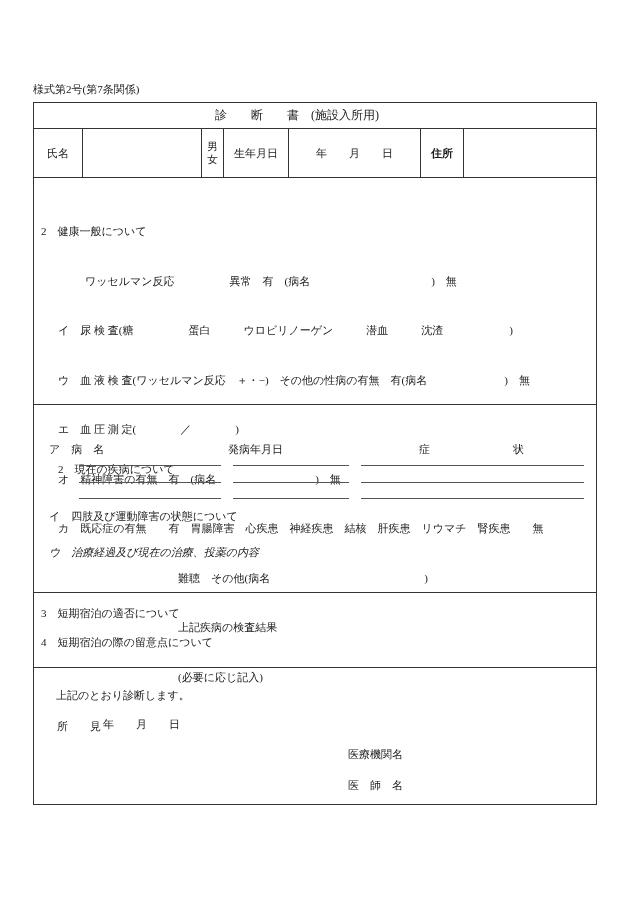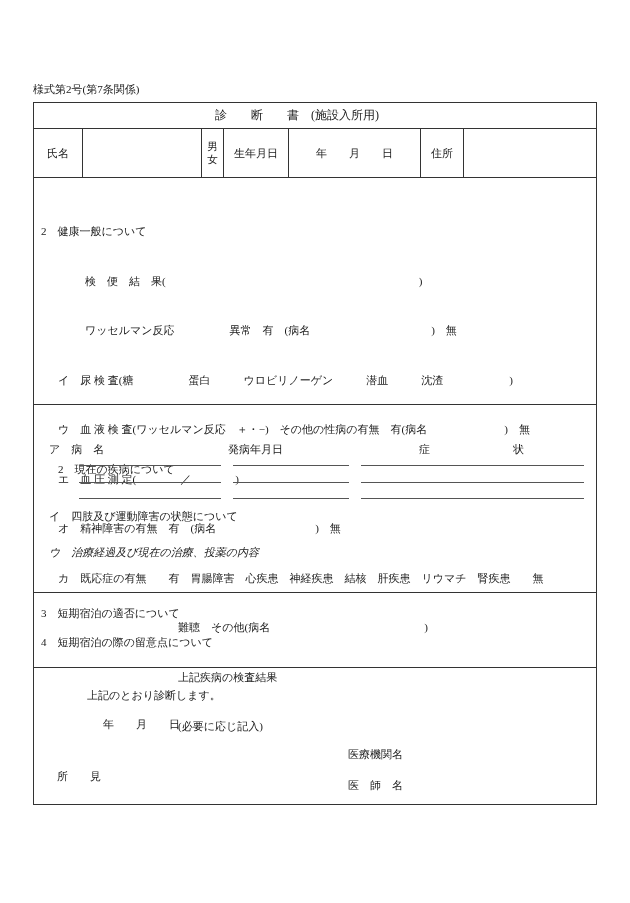--- a/index.html
+++ b/index.html
@@ -27,21 +27,21 @@
     height:49px;border-bottom:1px solid #333;box-sizing:border-box;
     display:flex;align-items:stretch;white-space:pre;
   }
   .cell{border-right:1px solid #333;box-sizing:border-box;
     display:flex;align-items:center;justify-content:center;}
   .c-name-label{width:49px;}
   .c-name-field{width:119px;}
   .c-sex{width:22px;flex-direction:column;line-height:13px;font-size:10.5px;}
   .c-birth-label{width:65px;}
   .c-birth-value{width:132px;}
-  .c-addr-label{width:43px;}
+  .c-addr-label{width:43px;font-weight:bold;}
   .c-addr-field{flex:1;border-right:none;}
   .sec1{
     height:227px;border-bottom:1px solid #333;box-sizing:border-box;
     padding-top:12px;line-height:16.5px;white-space:pre;
   }
   .ind0{padding-left:7px;}
   .ind1{padding-left:24px;}
   .ind2{padding-left:51px;}
   .ind3{padding-left:144px;}
   .indS{padding-left:23px;}
@@ -58,21 +58,21 @@
   .fl-c1{left:45px;width:142px;}
   .fl-c2{left:199px;width:116px;}
   .fl-c3{left:327px;width:223px;}
   .fl-r1{top:60px;}
   .fl-r2{top:77px;}
   .fl-r3{top:93px;}
   .s2-i{left:15px;top:104px;}
   .s2-u{left:15px;top:140px;font-style:italic;}
   .s3-a{left:7px;top:13px;}
   .s3-b{left:7px;top:42px;}
-  .f-st{left:22px;top:20px;margin-left:31px;}
+  .f-st{left:22px;top:20px;}
   .f-date{left:69px;top:49px;}
   .f-inst{left:314px;top:79px;}
   .f-doc{left:314px;top:110px;}
 </style>
 </head>
 <body>
 
 <div class="page">
 
   <div class="form-number">様式第2号(第7条関係)</div>
@@ -91,21 +91,20 @@
         <span>女</span>
       </div>
       <div class="cell c-birth-label">生年月日</div>
       <div class="cell c-birth-value">年　　月　　日</div>
       <div class="cell c-addr-label">住所</div>
       <div class="cell c-addr-field"></div>
     </div>
 
     <div class="sec1">
       <div class="ind0">2　健康一般について</div>
-      <div class="ind2">検　便　結　果(　　　　　　　　　　　　　　　　　　　　　　　)</div>
       <div class="ind2">ワッセルマン反応　　　　　異常　有　(病名　　　　　　　　　　　)　無</div>
       <div class="ind1">イ　尿 検 査(糖　　　　　蛋白　　　ウロビリノーゲン　　　潜血　　　沈渣　　　　　　)</div>
       <div class="ind1">ウ　血 液 検 査(ワッセルマン反応　＋・−)　その他の性病の有無　有(病名　　　　　　　)　無</div>
       <div class="ind1">エ　血 圧 測 定(　　　　／　　　　)</div>
       <div class="ind1">オ　精神障害の有無　有　(病名　　　　　　　　　)　無</div>
       <div class="ind1">カ　既応症の有無　　有　胃腸障害　心疾患　神経疾患　結核　肝疾患　リウマチ　腎疾患　　無</div>
       <div class="ind3">難聴　その他(病名　　　　　　　　　　　　　　)</div>
       <div class="ind3">上記疾病の検査結果</div>
       <div class="ind3">(必要に応じ記入)</div>
       <div class="indS">所　　見</div>

